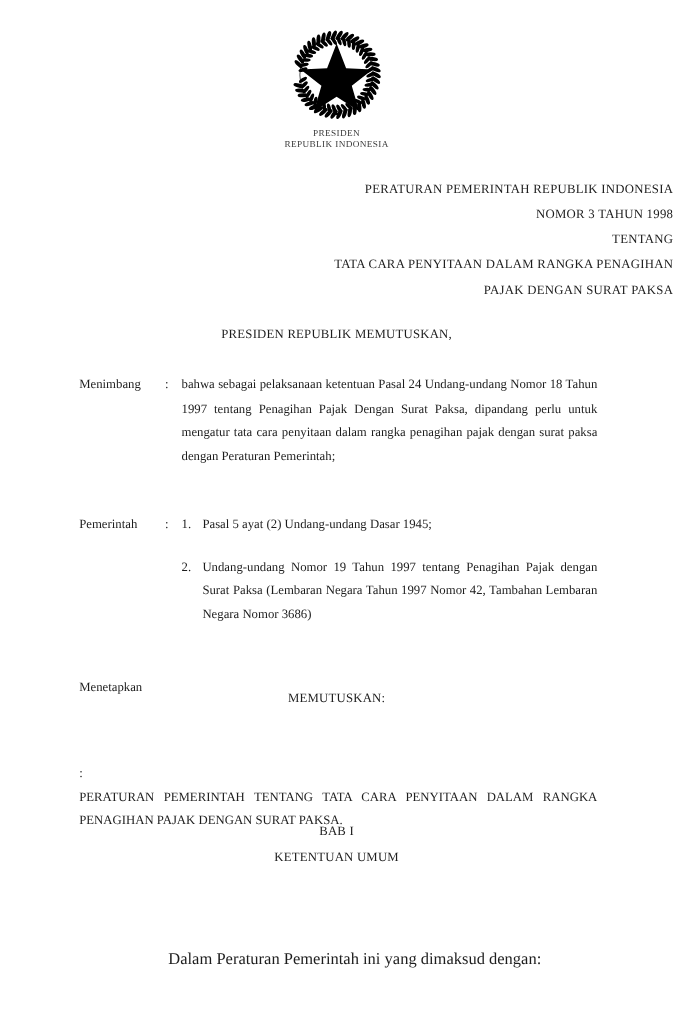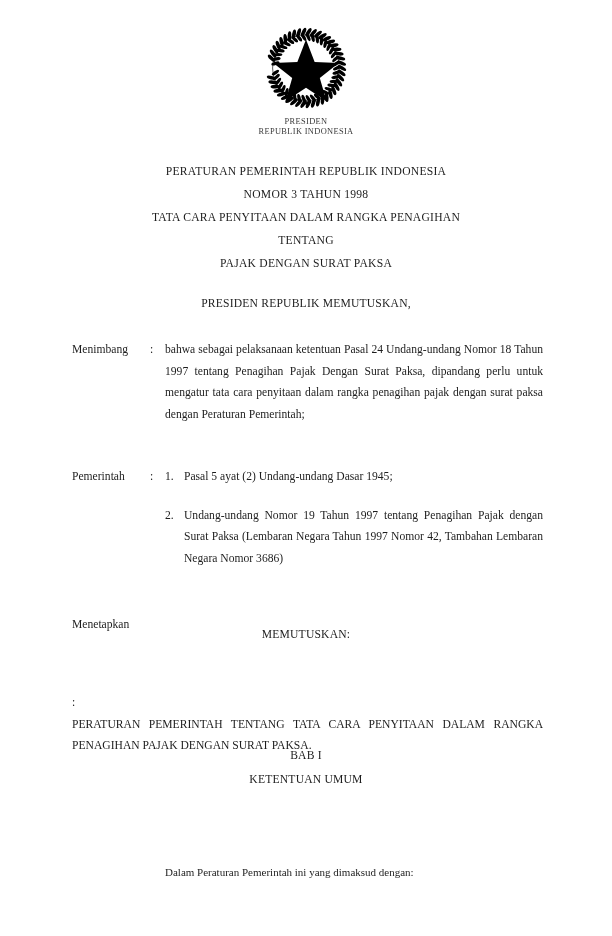--- a/index.html
+++ b/index.html
@@ -52,20 +52,21 @@
     top: 160px;
     left: 0;
     width: 612px;
     text-align: center;
   }
   .title-line {
     font-size: 11.6px;
     line-height: 23px;
     letter-spacing: 0.25px;
     white-space: nowrap;
+    text-align: right;
   }
 
   
   .center-head {
     position: absolute;
     left: 0;
     width: 612px;
     text-align: center;
     font-size: 11.6px;
     line-height: 16px;
@@ -124,23 +125,23 @@
   .numlist .num {
     position: absolute;
     left: 0;
     top: 0;
   }
 
   
   .body-line {
     position: absolute;
     top: 862px;
-    left: 165px;
+    left: 153px;
     width: 378px;
-    font-size: 11px;
+    font-size: 15px;
     line-height: 21.6px;
     white-space: nowrap;
     font-family: Liberation Serif, serif;
   }
 </style>
 </head>
 <body>
 
 <div class="page">
 
@@ -238,22 +239,22 @@
     </svg>
     <div class="emblem-caption">
       <div>PRESIDEN</div>
       <div>REPUBLIK INDONESIA</div>
     </div>
   </div>
 
   <div class="title-block">
     <div class="title-line">PERATURAN PEMERINTAH REPUBLIK INDONESIA</div>
     <div class="title-line">NOMOR 3 TAHUN 1998</div>
+    <div class="title-line">TENTANG</div>
     <div class="title-line">TATA CARA PENYITAAN DALAM RANGKA PENAGIHAN</div>
-    <div class="title-line">TENTANG</div>
     <div class="title-line">PAJAK DENGAN SURAT PAKSA</div>
   </div>
 
   <div class="center-head h-presiden">PRESIDEN REPUBLIK MEMUTUSKAN,</div>
 
   <div class="clause c-menimbang">
     <div class="clause-label">Menimbang</div>
     <div class="clause-colon">:</div>
     <div class="clause-body">
       <p>bahwa sebagai pelaksanaan ketentuan Pasal 24 Undang-undang Nomor 18 Tahun 1997 tentang Penagihan Pajak Dengan Surat Paksa, dipandang perlu untuk mengatur tata cara penyitaan dalam rangka penagihan pajak dengan surat paksa dengan Peraturan Pemerintah;</p>

